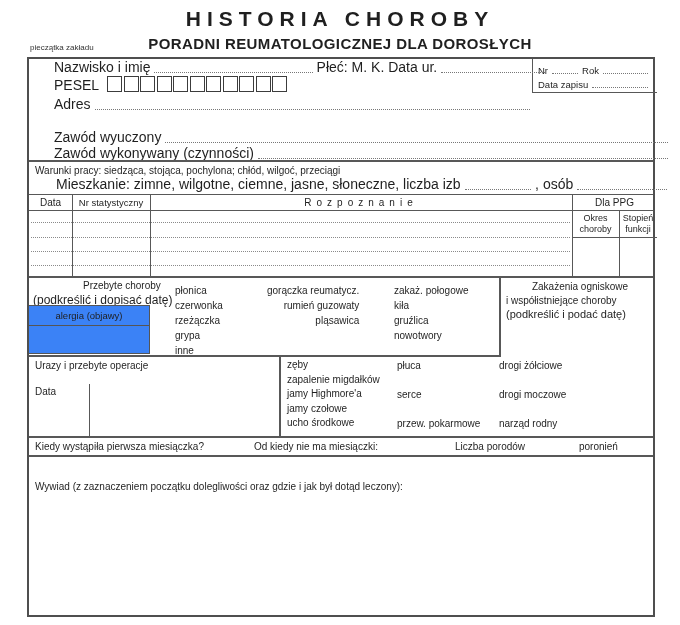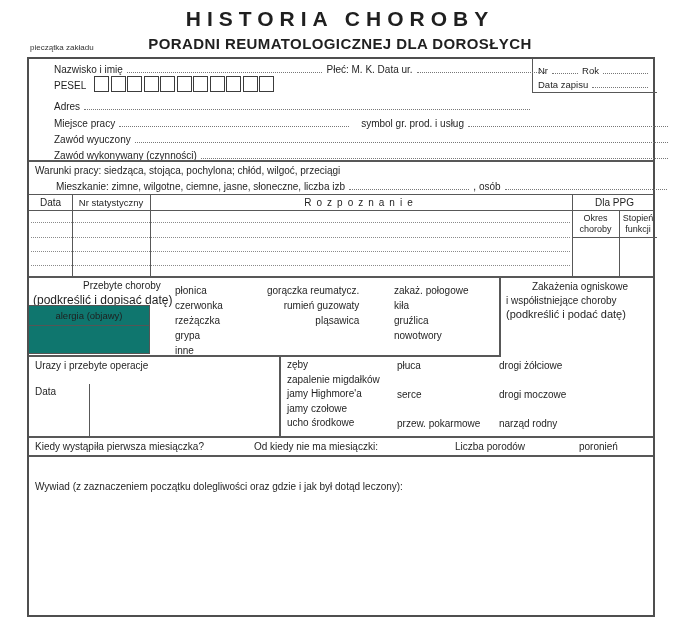--- a/index.html
+++ b/index.html
@@ -7,39 +7,39 @@
         font-family:"Liberation Sans", sans-serif;color:#1f1f1f;}
   .title{position:absolute;top:7px;left:0;width:680px;text-align:center;
          font-size:21px;font-weight:bold;letter-spacing:6px;white-space:nowrap;}
   .subtitle{position:absolute;top:35px;left:0;width:680px;text-align:center;
             font-size:15px;font-weight:bold;letter-spacing:.4px;}
   .stamp{position:absolute;top:43px;left:30px;font-size:8px;color:#333;}
   .form{position:absolute;left:27px;top:57px;width:628px;height:560px;
         border:2px solid #4f4f4f;box-sizing:border-box;}
   .ln{position:absolute;background:#585858;}
   .dotrow{position:absolute;height:0;border-bottom:1px dotted #8a8a8a;}
-  .frow{position:absolute;display:flex;align-items:flex-end;font-size:10px;height:13px;padding-left:21px;}
+  .frow{position:absolute;display:flex;align-items:flex-end;font-size:14px;height:13px;padding-left:21px;}
   .lb{white-space:nowrap;}
   .dots{flex:1;border-bottom:1px dotted #777;height:1px;margin:0 4px 2px 4px;}
   .cell{position:absolute;display:flex;align-items:center;justify-content:center;
         text-align:center;font-size:10px;}
   .abs{position:absolute;font-size:10px;white-space:nowrap;}
   .small{font-size:12px;}
   .pesel-box{width:15px;height:16px;border:1.5px solid #3c3c3c;margin-right:1.5px;
              display:inline-block;box-sizing:border-box;background:#fff;}
   .col{position:absolute;font-size:10px;}
   .col span{display:block;}
   .lh15 span{line-height:15px;}
   .lh145 span{line-height:14.5px;}
   .lh29 span{line-height:29px;}
   .regbox{position:absolute;left:503px;top:0;width:125px;height:33px;
           box-sizing:border-box;padding:3px 5px 0 6px;font-size:9.5px;}
   .regline{display:flex;align-items:flex-end;height:14px;}
   .alergia{position:absolute;left:0;top:246px;width:121px;height:49px;
-           border:1px solid #555;border-left:none;box-sizing:border-box;background:#0f766e;}
+           border:1px solid #555;border-left:none;box-sizing:border-box;background:#3b82f6;}
   .alergia .hd{height:19px;border-bottom:1px solid #555;display:flex;align-items:center;
                justify-content:center;font-size:9.5px;}
 </style>
 </head>
 <body>
 
 <div class="page">
 
   <div class="stamp">pieczątka zakładu</div>
   <div class="title">HISTORIA CHOROBY</div>
@@ -74,26 +74,20 @@
       <span>
         <span class="pesel-box"></span><span class="pesel-box"></span><span class="pesel-box"></span><span class="pesel-box"></span><span class="pesel-box"></span><span class="pesel-box"></span><span class="pesel-box"></span><span class="pesel-box"></span><span class="pesel-box"></span><span class="pesel-box"></span><span class="pesel-box"></span>
       </span>
     </div>
 
     <div class="frow" style="left:4px;top:40px;width:480px;">
       <span class="lb">Adres</span>
       <span class="dots"></span>
     </div>
 
-    <div class="frow" style="left:4px;top:57px;width:618px;">
-      <span class="lb">Miejsce pracy</span>
-      <span class="dots" style="flex:1.15;margin-right:12px;"></span>
-      <span class="lb">symbol gr. prod. i usług</span>
-      <span class="dots"></span>
-    </div>
 
     <div class="frow" style="left:4px;top:73px;width:618px;">
       <span class="lb">Zawód wyuczony</span>
       <span class="dots"></span>
     </div>
 
     <div class="frow" style="left:4px;top:89px;width:618px;">
       <span class="lb">Zawód wykonywany (czynności)</span>
       <span class="dots"></span>
     </div>

